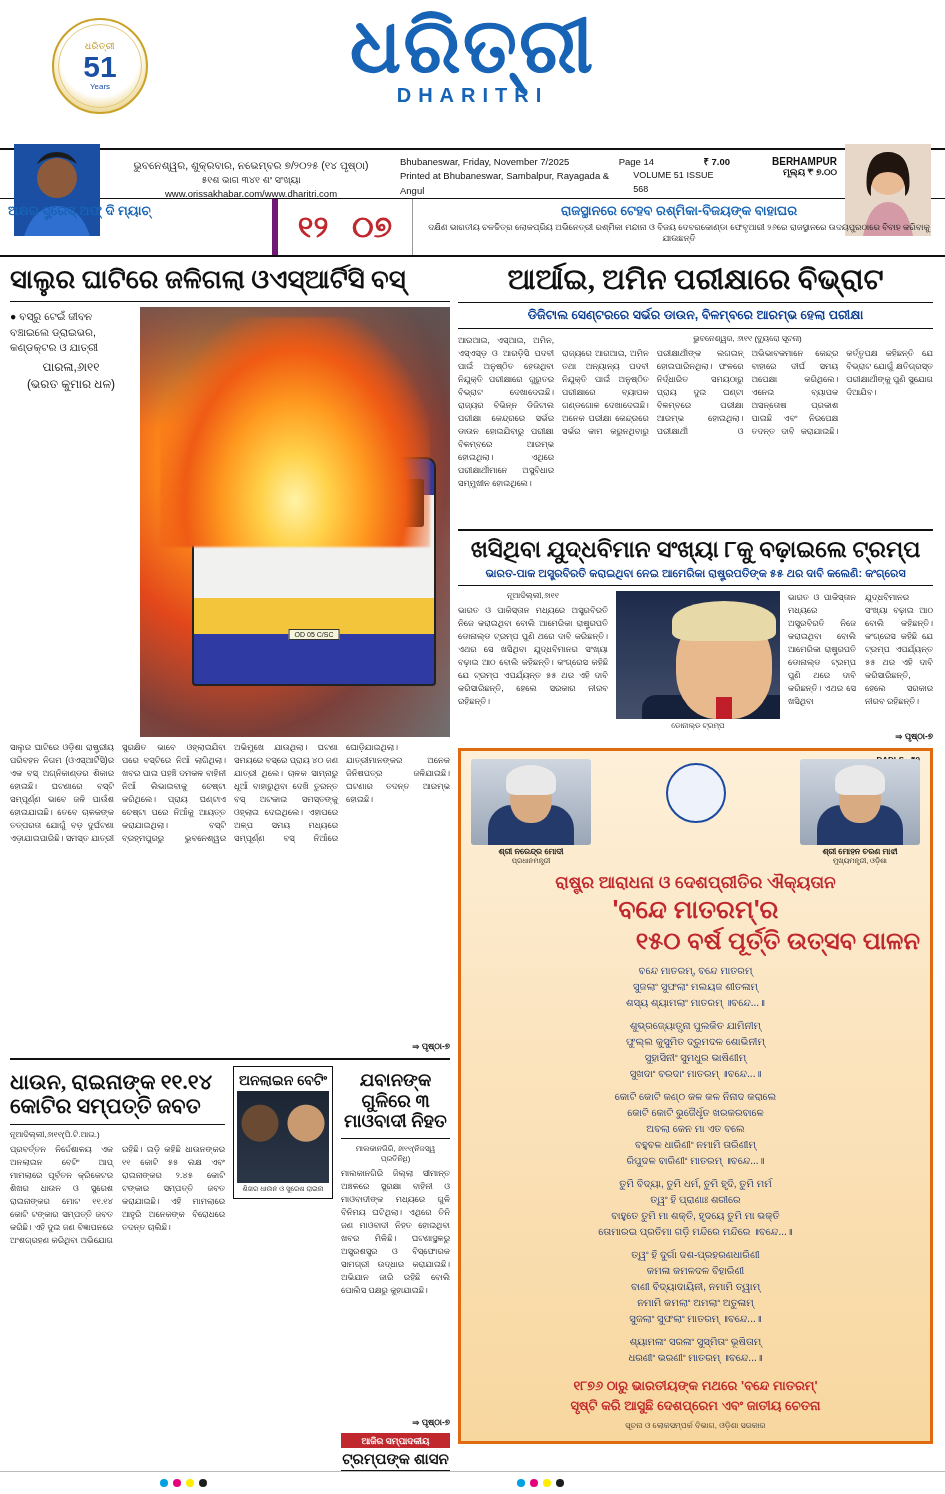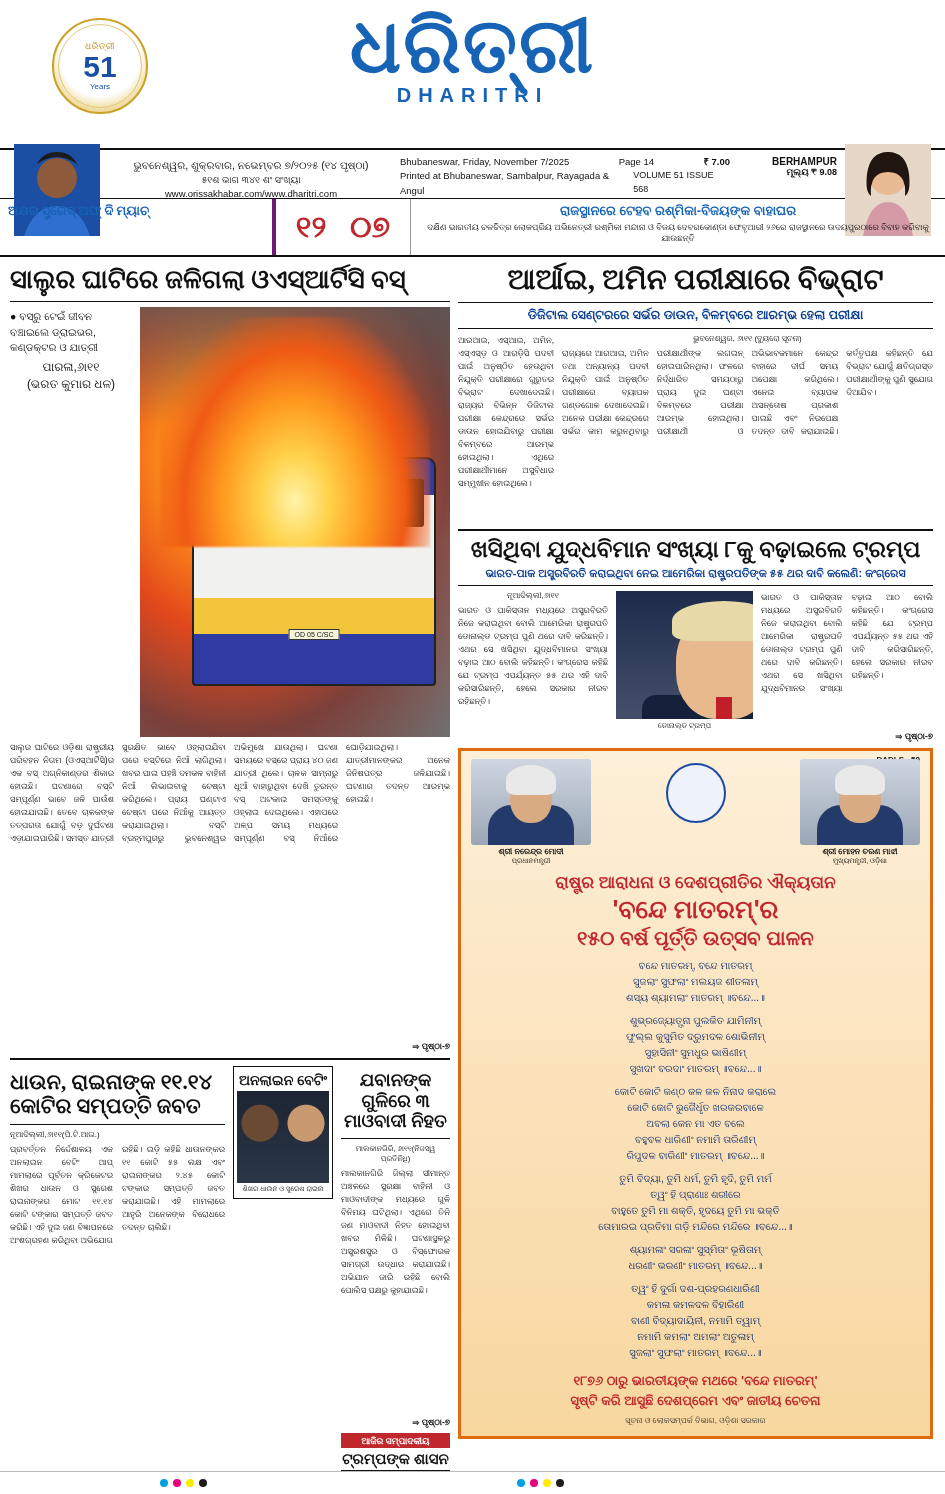--- a/index.html
+++ b/index.html
@@ -29,21 +29,21 @@
   .info-left .l1{font-size:10.5px;}
   .info-mid{position:absolute;left:400px;top:5px;width:330px;text-align:left;font-size:9.5px;line-height:1.5;}
   .info-mid .row1{display:flex;justify-content:space-between;}
   .info-right{position:absolute;right:108px;top:6px;text-align:right;font-size:10px;font-weight:bold;}
   .vol{font-size:9px;}
   .pricebox{font-weight:bold;}
 
   
   .promo{position:relative;height:56px;border-bottom:2px solid #111;display:flex;}
   .promo .cell{padding:4px 8px;}
-  .promo .left{width:256px;border-right:4px solid #701a75;font-family:Liberation Serif, serif;}
+  .promo .left{width:256px;border-right:6px solid #701a75;}
   .promo .left h4{margin:0;font-size:13px;color:#1763b5;font-weight:bold;}
   .promo .left p{margin:2px 0 0;font-size:8.5px;line-height:1.35;}
   .promo .score{width:118px;display:flex;align-items:center;justify-content:space-around;font-size:30px;font-weight:bold;color:#c0282d;border-right:1px solid #999;}
   .promo .right{flex:1;}
   .promo .right h4{margin:0;font-size:13px;color:#1763b5;font-weight:bold;text-align:center;}
   .promo .right p{margin:3px 0 0;font-size:8.5px;line-height:1.35;text-align:center;}
 
   
   .content{position:relative;padding:4px 10px 0;}
   .cols{display:flex;gap:8px;}
@@ -103,21 +103,21 @@
   .leader .ph{height:86px;background:linear-gradient(#cfd6e0,#9aa6b6);position:relative;overflow:hidden;border-radius:3px;}
   .leader .ph .f{position:absolute;left:50%;top:14px;transform:translateX(-50%);width:42px;height:50px;border-radius:50% 50% 45% 45%;background:#d9ab83;}
   .leader .ph .h{position:absolute;left:50%;top:6px;transform:translateX(-50%);width:50px;height:30px;border-radius:50% 50% 20% 20%;background:#e9e9e9;}
   .leader .ph .b{position:absolute;left:50%;bottom:0;transform:translateX(-50%);width:86px;height:40px;border-radius:24px 24px 0 0;background:#243a6b;}
   .leader .n{font-size:8px;font-weight:bold;margin-top:2px;}
   .leader .d{font-size:7px;}
   .emblem{width:74px;text-align:center;}
   .emblem .circ{width:56px;height:56px;margin:4px auto 0;border-radius:50%;border:2px solid #1b4aa0;background:#eef3fb;}
   .ad h2{font-size:17px;color:#c0282d;text-align:center;margin:8px 0 2px;font-weight:bold;}
   .ad h3{font-size:25px;color:#c0282d;text-align:center;margin:2px 0;font-weight:bold;}
-  .ad h4{font-size:20px;color:#c0282d;text-align:center;margin:0 0 8px;font-weight:bold;}
+  .ad h4{font-size:24px;color:#c0282d;text-align:right;margin:0 0 8px;font-weight:bold;}
   .verse{font-size:10px;text-align:center;line-height:1.6;color:#14316e;margin:7px 0;}
   .ad .closing{font-size:13px;color:#c0282d;text-align:center;font-weight:bold;line-height:1.5;margin-top:10px;}
   .ad .signoff{font-size:8px;text-align:center;margin-top:6px;color:#333;}
 
   
   .footer{position:absolute;left:0;bottom:0;width:945px;height:22px;border-top:1px solid #bbb;}
   .dots{display:flex;gap:5px;align-items:center;height:22px;padding-left:160px;}
   .dot{width:8px;height:8px;border-radius:50%;}
 </style>
 </head>
@@ -168,21 +168,21 @@
         <span class="pricebox">₹  7.00</span>
       </div>
       <div class="row1">
         <span>Printed at Bhubaneswar, Sambalpur, Rayagada &amp; Angul</span>
         <span class="vol">VOLUME 51   ISSUE 568</span>
       </div>
     </div>
 
     <div class="info-right">
       <div>BERHAMPUR</div>
-      <div class="vol">ମୂଲ୍ୟ ₹ 9.08</div>
+      <div class="vol">ମୂଲ୍ୟ ₹ ୭.୦୦</div>
     </div>
   </div>
 
   <div class="promo">
     <div class="cell left">
       <h4>ଅକ୍ଷର ସ୍ଟ୍ରେସ୍ ଅଫ୍ ଦି ମ୍ୟାଚ୍</h4>
     </div>
     <div class="cell score">
       <span>୧୨</span>
       <span>୦୭</span>
@@ -268,21 +268,21 @@
         <hr class="rule2">
 
         <h1 class="lead2" style="font-size:23px;">ଖସିଥିବା ଯୁଦ୍ଧବିମାନ ସଂଖ୍ୟା ୮କୁ ବଢ଼ାଇଲେ ଟ୍ରମ୍ପ</h1>
         <div class="subhead" style="font-size:11px;">ଭାରତ-ପାକ ଅସ୍ତ୍ରବିରତି କରାଇଥିବା ନେଇ ଆମେରିକା ରାଷ୍ଟ୍ରପତିଙ୍କ ୫୫ ଥର ଦାବି କଲେଣି: କଂଗ୍ରେସ</div>
         <hr class="rule">
         <div style="display:flex;gap:8px;">
           <div style="width:150px;">
             <div style="font-size:8px;text-align:center;">ନୂଆଦିଲ୍ଲୀ,୬ା୧୧</div>
             <div class="body-col" style="height:120px;overflow:hidden;margin-top:3px;">ଭାରତ ଓ ପାକିସ୍ତାନ ମଧ୍ୟରେ ଅସ୍ତ୍ରବିରତି ନିଜେ କରାଇଥିବା ବୋଲି ଆମେରିକା ରାଷ୍ଟ୍ରପତି ଡୋନାଲ୍ଡ ଟ୍ରମ୍ପ ପୁଣି ଥରେ ଦାବି କରିଛନ୍ତି। ଏଥର ସେ ଖସିଥିବା ଯୁଦ୍ଧବିମାନର ସଂଖ୍ୟା ବଢ଼ାଇ ଆଠ ବୋଲି କହିଛନ୍ତି। କଂଗ୍ରେସ କହିଛି ଯେ ଟ୍ରମ୍ପ ଏପର୍ଯ୍ୟନ୍ତ ୫୫ ଥର ଏହି ଦାବି କରିସାରିଛନ୍ତି, ହେଲେ ସରକାର ନୀରବ ରହିଛନ୍ତି।</div>
           </div>
-          <div style="width:137px;">
+          <div style="width:164px;">
             <div class="trumpphoto">
               <div class="suit"></div>
               <div class="head"></div>
               <div class="hair"></div>
               <div class="tie"></div>
             </div>
             <div style="font-size:7.5px;text-align:center;padding-top:2px;">ଡୋନାଲ୍ଡ ଟ୍ରମ୍ପ</div>
           </div>
           <div style="flex:1;" class="body-col multi2">ଭାରତ ଓ ପାକିସ୍ତାନ ମଧ୍ୟରେ ଅସ୍ତ୍ରବିରତି ନିଜେ କରାଇଥିବା ବୋଲି ଆମେରିକା ରାଷ୍ଟ୍ରପତି ଡୋନାଲ୍ଡ ଟ୍ରମ୍ପ ପୁଣି ଥରେ ଦାବି କରିଛନ୍ତି। ଏଥର ସେ ଖସିଥିବା ଯୁଦ୍ଧବିମାନର ସଂଖ୍ୟା ବଢ଼ାଇ ଆଠ ବୋଲି କହିଛନ୍ତି। କଂଗ୍ରେସ କହିଛି ଯେ ଟ୍ରମ୍ପ ଏପର୍ଯ୍ୟନ୍ତ ୫୫ ଥର ଏହି ଦାବି କରିସାରିଛନ୍ତି, ହେଲେ ସରକାର ନୀରବ ରହିଛନ୍ତି।</div>
         </div>
@@ -325,27 +325,27 @@
 ସୁଖଦାଂ ବରଦାଂ ମାତରମ୍ ॥ବନ୍ଦେ...॥</div>
           <div class="verse" style="white-space:pre-line">କୋଟି କୋଟି କଣ୍ଠ କଳ କଳ ନିନାଦ କରାଲେ
 କୋଟି କୋଟି ଭୁଜୈର୍ଧୃତ ଖରକରବାଳେ
 ଅବଲା କେନ ମା ଏତ ବଲେ
 ବହୁବଳ ଧାରିଣୀଂ ନମାମି ତାରିଣୀମ୍
 ରିପୁଦଳ ବାରିଣୀଂ ମାତରମ୍ ॥ବନ୍ଦେ...॥</div>
           <div class="verse" style="white-space:pre-line">ତୁମି ବିଦ୍ୟା, ତୁମି ଧର୍ମ, ତୁମି ହୃଦି, ତୁମି ମର୍ମ
 ତ୍ୱଂ ହି ପ୍ରାଣାଃ ଶରୀରେ
 ବାହୁତେ ତୁମି ମା ଶକ୍ତି, ହୃଦୟେ ତୁମି ମା ଭକ୍ତି
 ତୋମାରଇ ପ୍ରତିମା ଗଡ଼ି ମନ୍ଦିରେ ମନ୍ଦିରେ ॥ବନ୍ଦେ...॥</div>
-          <div class="verse" style="white-space:pre-line">ଶ୍ୟାମଳାଂ ସରଳାଂ ସୁସ୍ମିତାଂ ଭୂଷିତାମ୍
-ଧରଣୀଂ ଭରଣୀଂ ମାତରମ୍ ॥ବନ୍ଦେ...॥</div>
           <div class="verse" style="white-space:pre-line">ତ୍ୱଂ ହି ଦୁର୍ଗା ଦଶ-ପ୍ରହରଣଧାରିଣୀ
 କମଳା କମଳଦଳ ବିହାରିଣୀ
 ବାଣୀ ବିଦ୍ୟାଦାୟିନୀ, ନମାମି ତ୍ୱାମ୍
 ନମାମି କମଲାଂ ଅମଲାଂ ଅତୁଳାମ୍
 ସୁଜଲାଂ ସୁଫଲାଂ ମାତରମ୍ ॥ବନ୍ଦେ...॥</div>
+          <div class="verse" style="white-space:pre-line">ଶ୍ୟାମଳାଂ ସରଳାଂ ସୁସ୍ମିତାଂ ଭୂଷିତାମ୍
+ଧରଣୀଂ ଭରଣୀଂ ମାତରମ୍ ॥ବନ୍ଦେ...॥</div>
           <div class="closing" style="white-space:pre-line">୧୮୭୬ ଠାରୁ ଭାରତୀୟଙ୍କ ମଥରେ 'ବନ୍ଦେ ମାତରମ୍'
 ସୃଷ୍ଟି କରି ଆସୁଛି ଦେଶପ୍ରେମ ଏବଂ ଜାତୀୟ ଚେତନା</div>
           <div class="signoff">ସୂଚନା ଓ ଲୋକସମ୍ପର୍କ ବିଭାଗ, ଓଡ଼ିଶା ସରକାର</div>
         </div>
       </div>
     </div>
   </div>
 
   <div class="footer">
     <div class="dots">

